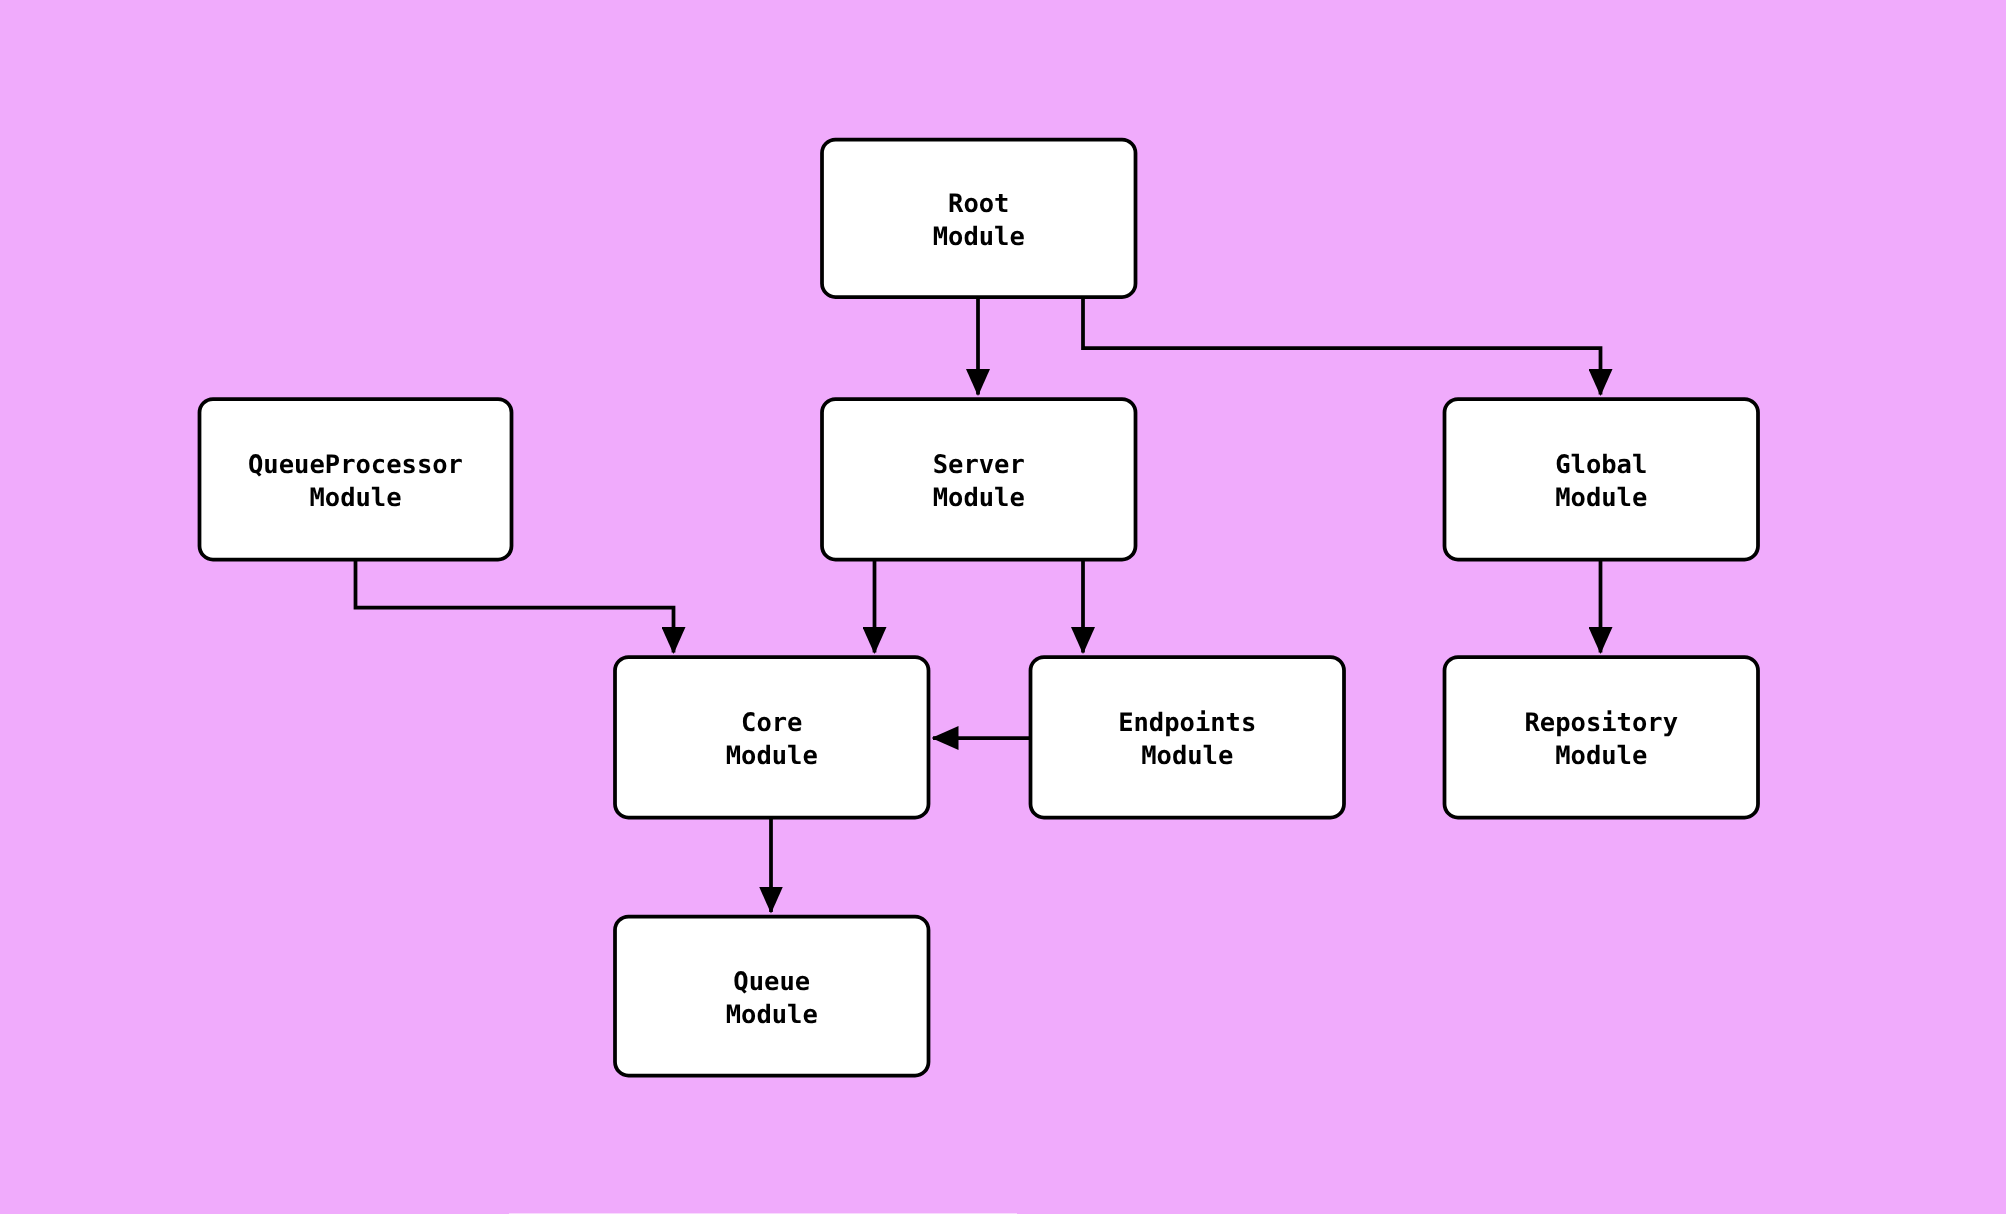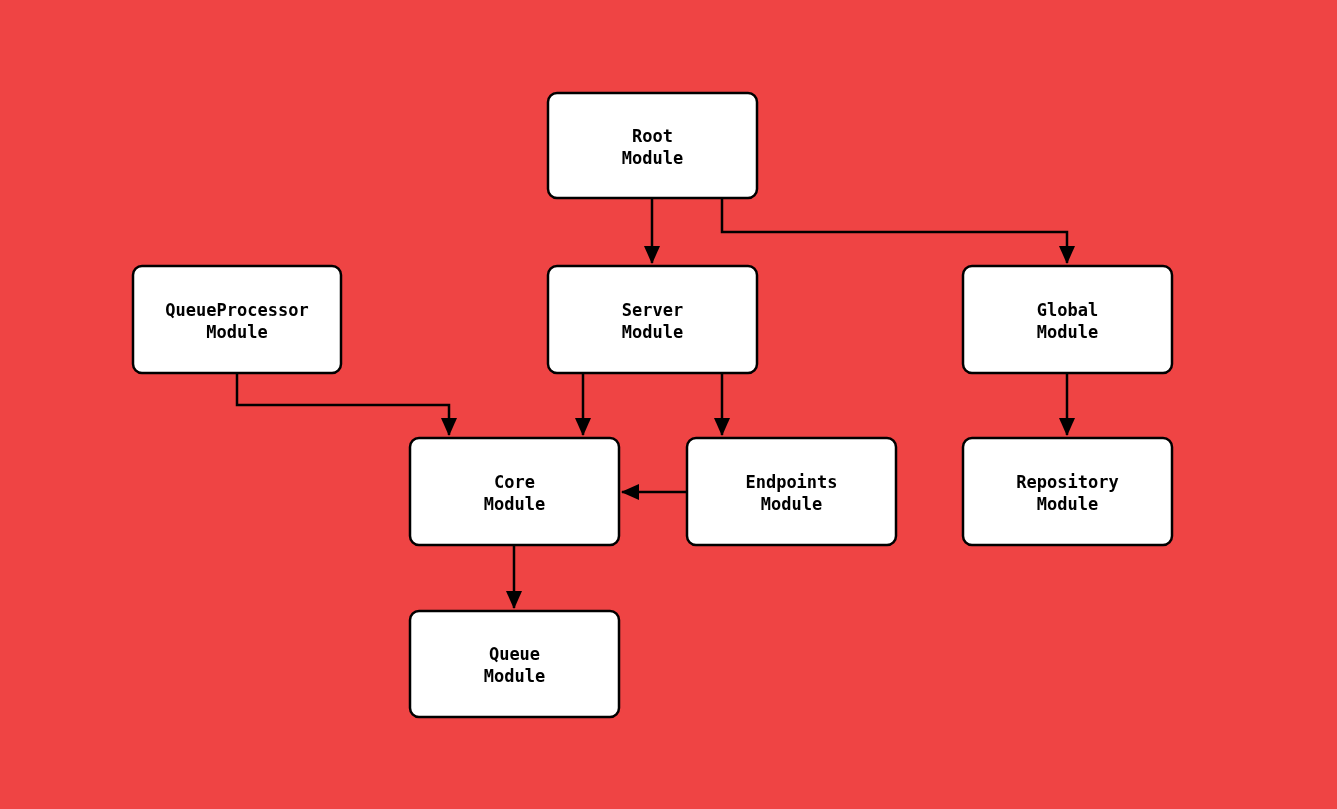--- a/index.html
+++ b/index.html
@@ -10,21 +10,21 @@
   body {
     width: 1337px;
     height: 809px;
     overflow: hidden;
     font-family: "DejaVu Sans Mono", monospace;
   }
   .diagram-wrap {
     position: relative;
     width: 1337px;
     height: 809px;
-    background: #ef4444;
+    background: #f0abfc;
   }
   svg text {
     font-family: "DejaVu Sans Mono", monospace;
     font-weight: bold;
     font-size: 17px;
     fill: #000000;
     text-anchor: middle;
   }
   svg rect.node-box {
     fill: #ffffff;

